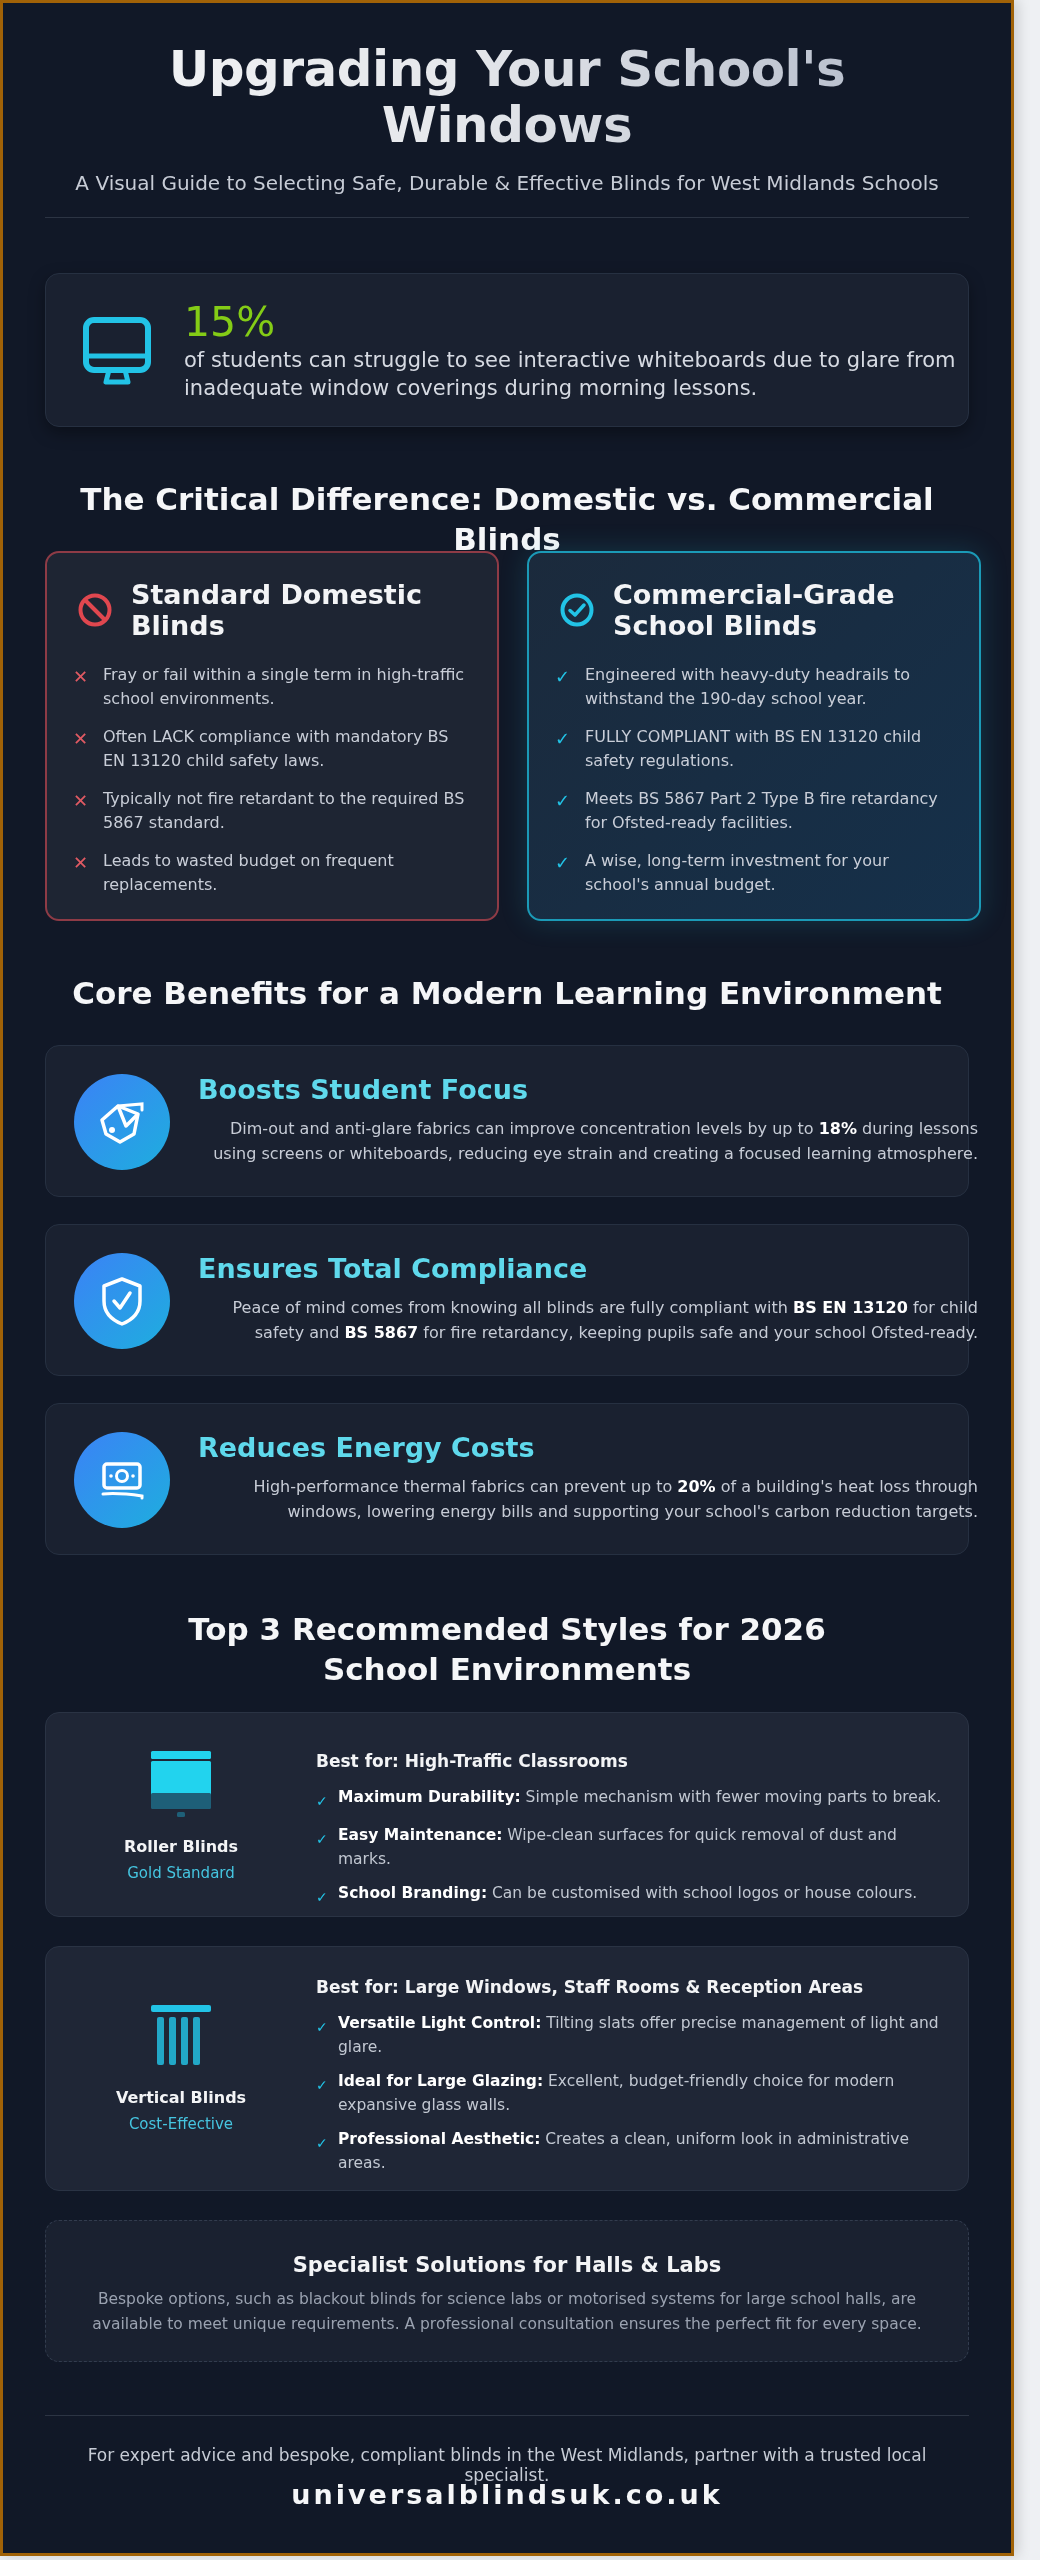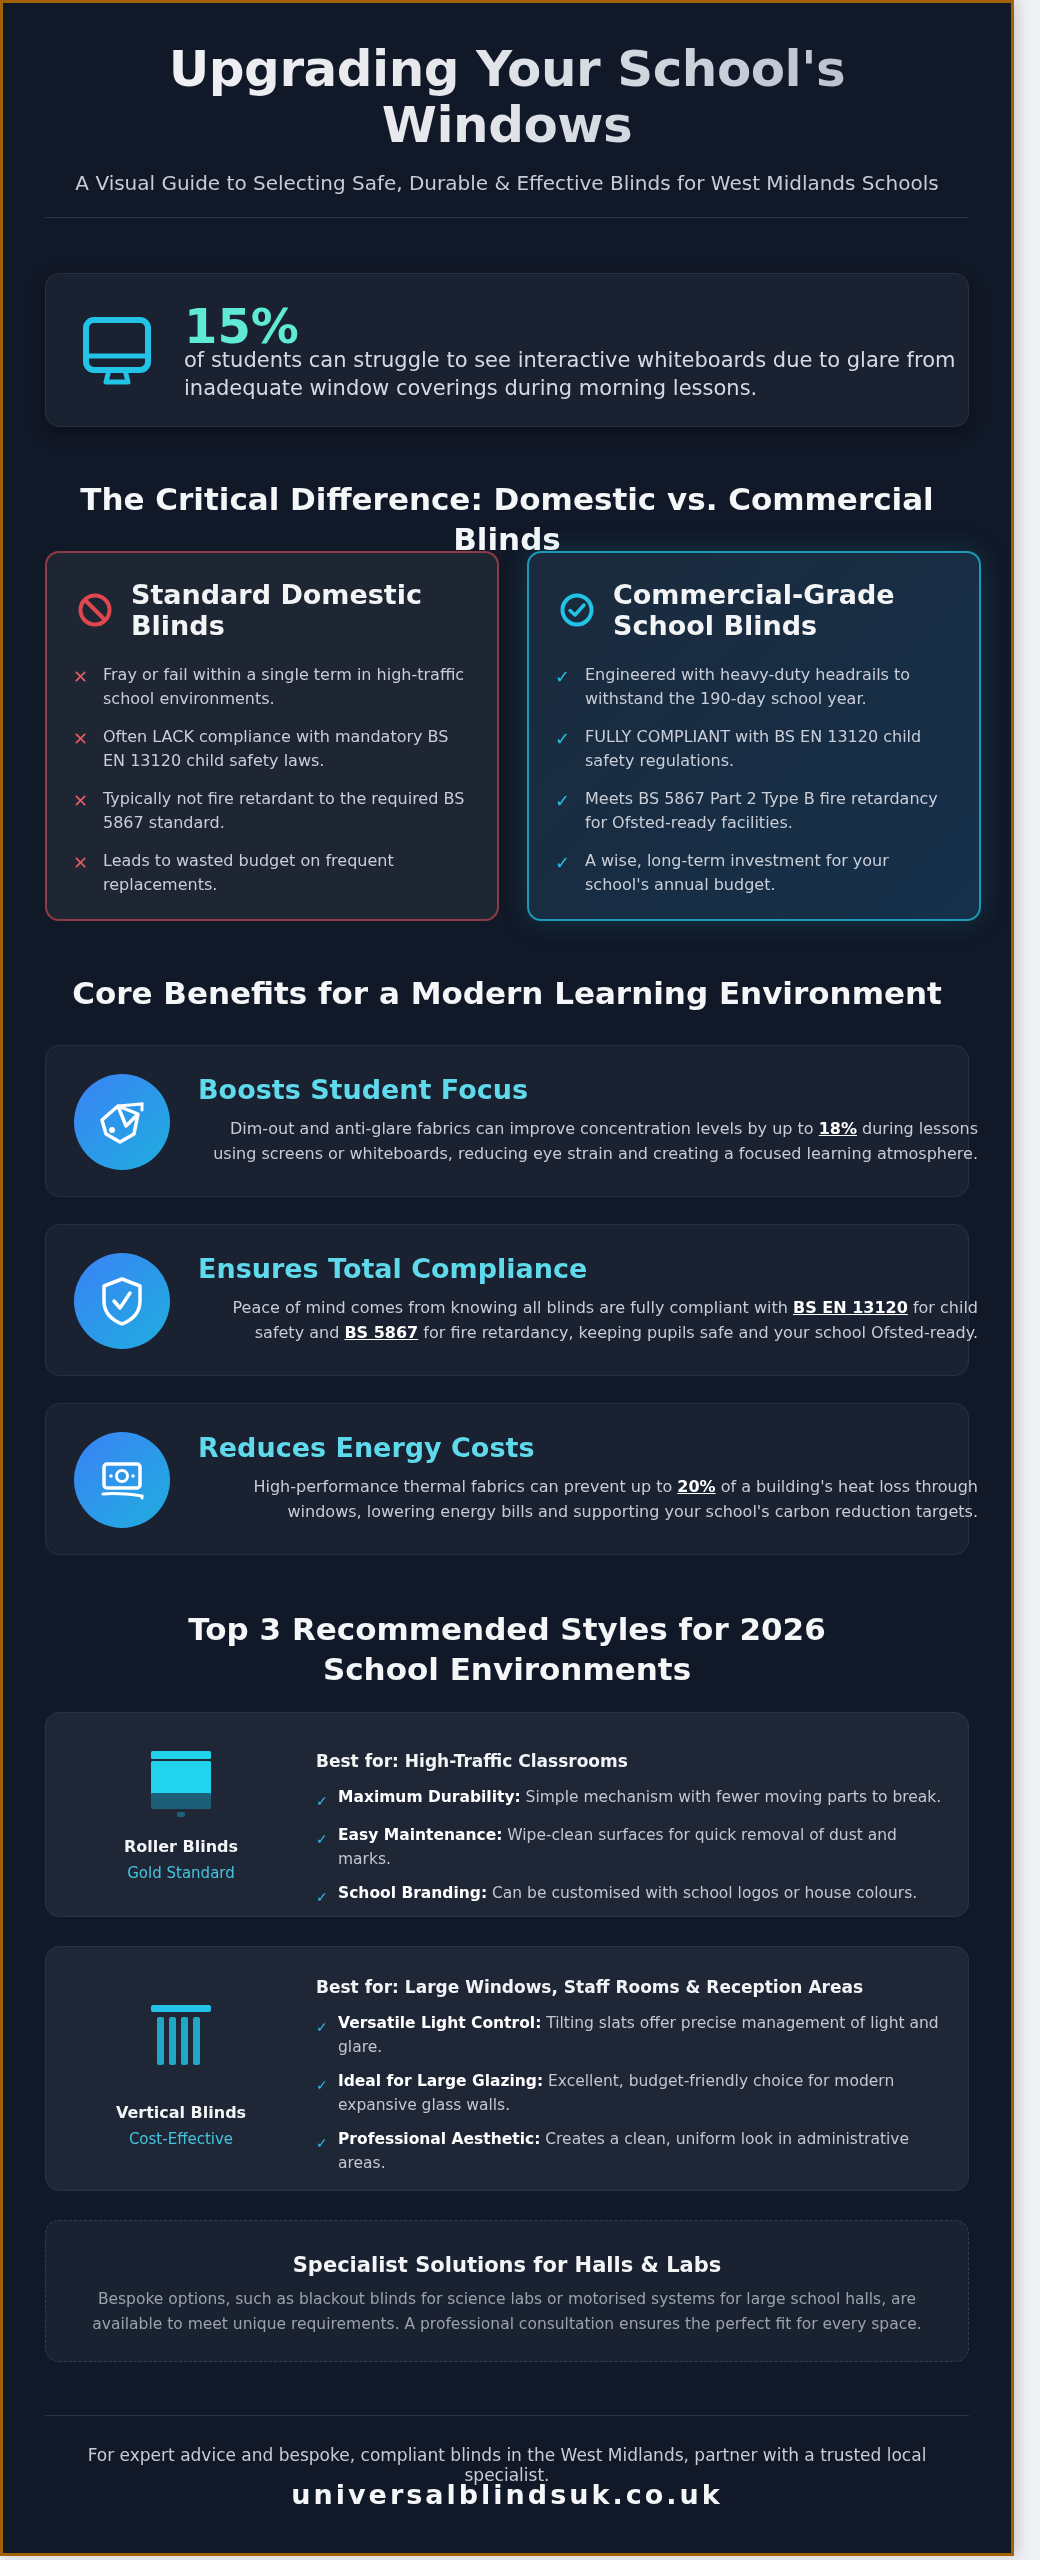--- a/index.html
+++ b/index.html
@@ -22,21 +22,21 @@
   .hero-sub { position: absolute; top: 168px; left: 0; right: 0; text-align: center; font-size: 20px; color: #c7ccd6; }
   .hr { position: absolute; left: 0; right: 0; height: 1px; background: #2c3443; }
 
   
   .stat-card {
     position: absolute; top: 270px; left: 0; right: 0; height: 154px;
     background: #1a2130; border: 1px solid #263041; border-radius: 14px;
     box-shadow: 0 6px 16px rgba(0,0,0,0.35);
   }
   .stat-icon { position: absolute; left: 36px; top: 42px; width: 70px; height: 72px; }
-  .stat-number { position: absolute; left: 138px; top: 24px; font-size: 48px; font-weight: bold; color: #5eead4; }
+  .stat-number { position: absolute; left: 138px; top: 24px; font-size: 41px; font-weight: normal; color: #84cc16; }
   .stat-text { position: absolute; left: 138px; top: 72px; width: 780px; font-size: 21px; line-height: 28px; color: #d6dae2; }
 
   .section-title { position: absolute; left: 0; right: 0; text-align: center; font-size: 31px; font-weight: bold; color: #f5f6f8; line-height: 40px; }
 
   
   .cmp-card { position: absolute; top: 548px; width: 454px; height: 370px; border-radius: 14px; padding: 26px 26px; }
   .cmp-bad { left: 0; background: #1e2533; border: 2px solid #8e3b46; }
   .cmp-good { left: 482px; background: linear-gradient(135deg, #1b2a3c 0%, #15304a 100%); border: 2px solid #1b9ab7; box-shadow: 0 0 28px rgba(34,195,230,0.18); }
   .cmp-head { display: flex; align-items: center; gap: 18px; margin-top: 0px; margin-left: 4px; }
   .cmp-head svg { flex: 0 0 auto; }
@@ -45,21 +45,21 @@
   .cmp-list li { display: flex; gap: 10px; font-size: 16px; line-height: 24px; color: #c9ced8; margin-bottom: 14px; }
   .mark { width: 20px; flex: 0 0 20px; font-size: 18px; padding-top: 2px; }
   .mark.x { color: #e05a63; }
   .mark.ok { color: #22c3e6; }
 
   
   .ben-card { position: absolute; left: 0; right: 0; height: 152px; background: #1a2130; border: 1px solid #263041; border-radius: 14px; text-align: right; }
   .ben-icon { position: absolute; left: 28px; top: 28px; width: 96px; height: 96px; border-radius: 50%; background: linear-gradient(135deg, #3b82f6 0%, #1eaede 100%); display: flex; align-items: center; justify-content: center; }
   .ben-title { position: absolute; left: 152px; top: 28px; font-size: 27px; font-weight: bold; color: #5fd9ec; }
   .ben-text { position: absolute; left: 152px; top: 70px; width: 780px; font-size: 16px; line-height: 25px; color: #c7ccd6; }
-  .ben-text b { color: #ffffff; text-decoration: underline; }
+  .ben-text b { color: #ffffff; }
 
   
   .sty-card { position: absolute; left: 0; right: 0; background: #1f2636; border: 1px solid #2a3344; border-radius: 14px; }
   .sty-left { position: absolute; left: 0; width: 270px; text-align: center; }
   .sty-name { font-size: 16px; font-weight: bold; color: #f3f4f6; }
   .sty-tag { font-size: 15px; color: #45c5e0; margin-top: 8px; }
   .sty-right { position: absolute; left: 270px; right: 24px; }
   .sty-best { font-size: 17px; font-weight: bold; color: #f3f4f6; }
   .sty-list { list-style: none; margin-top: 14px; }
   .sty-list li { display: flex; gap: 8px; font-size: 15.5px; line-height: 24px; color: #c2c8d2; margin-bottom: 10px; }
@@ -225,21 +225,21 @@
 
     <div class="sty-card" style="top:1943px; height:245px">
       <div class="sty-left" style="top:56px">
         <svg width="64" height="64" viewBox="0 0 64 64">
           <rect x="2" y="2" width="60" height="7" rx="2" fill="#22c3e6"></rect>
           <rect x="8" y="14" width="7" height="48" rx="2" fill="#22a7c7"></rect>
           <rect x="20" y="14" width="7" height="48" rx="2" fill="#22a7c7"></rect>
           <rect x="32" y="14" width="7" height="48" rx="2" fill="#22a7c7"></rect>
           <rect x="44" y="14" width="7" height="48" rx="2" fill="#22a7c7"></rect>
         </svg>
-        <div class="sty-name" style="margin-top:32px">Vertical Blinds</div>
+        <div class="sty-name" style="margin-top:17px">Vertical Blinds</div>
         <div class="sty-tag">Cost-Effective</div>
       </div>
       <div class="sty-right" style="top:30px">
         <div class="sty-best">Best for: Large Windows, Staff Rooms &amp; Reception Areas</div>
         <ul class="sty-list">
           <li>
               <span class="mark">✓</span>
               <span><b>Versatile Light Control:</b><span> Tilting slats offer precise management of light and glare.</span></span>
             </li>
           <li>

